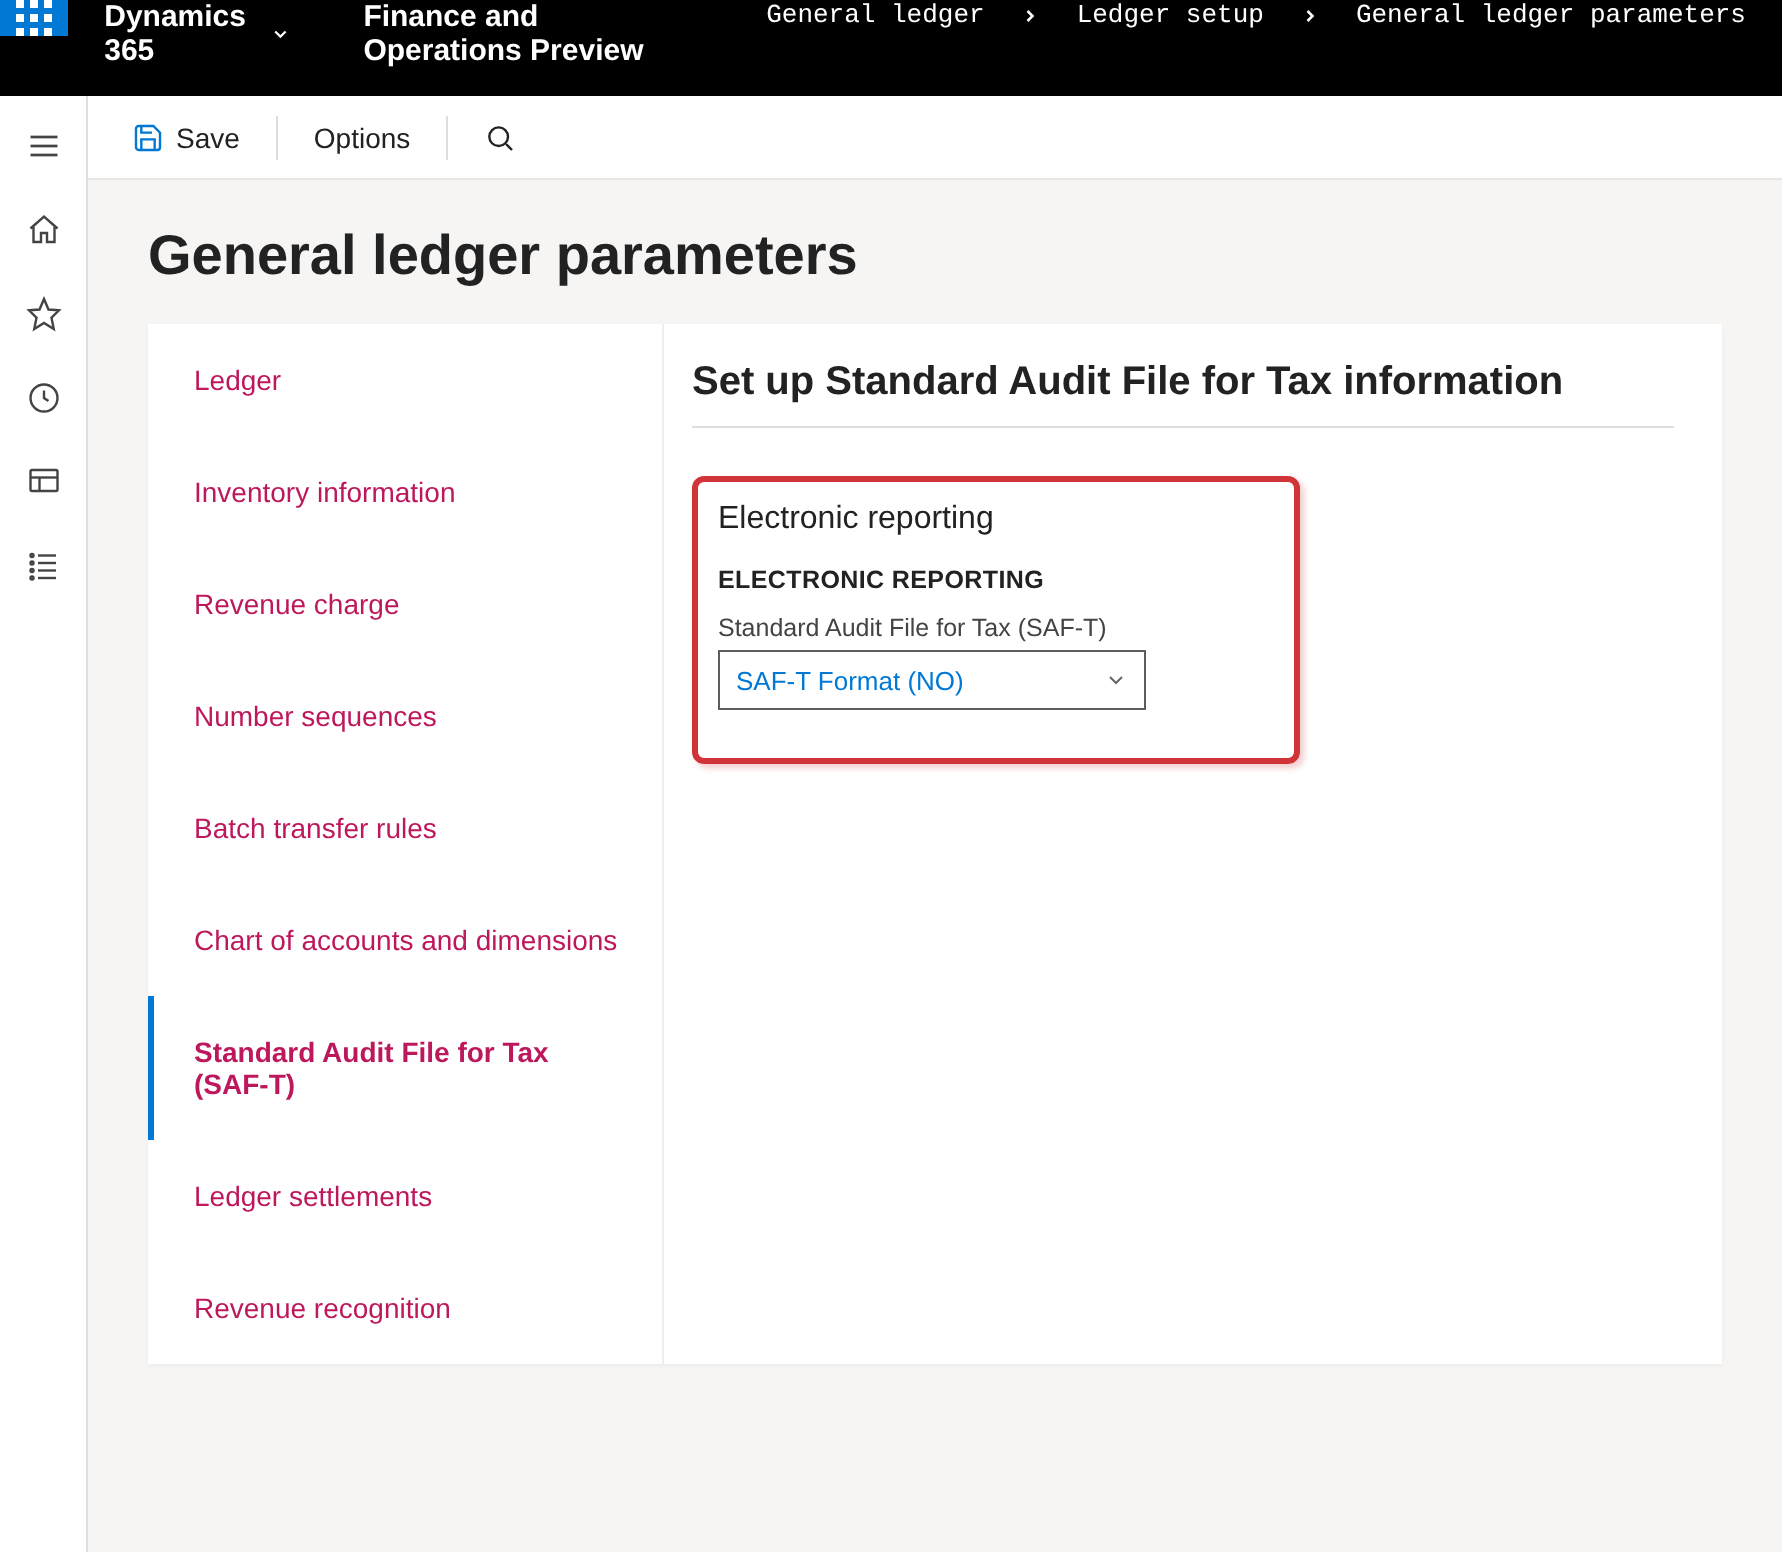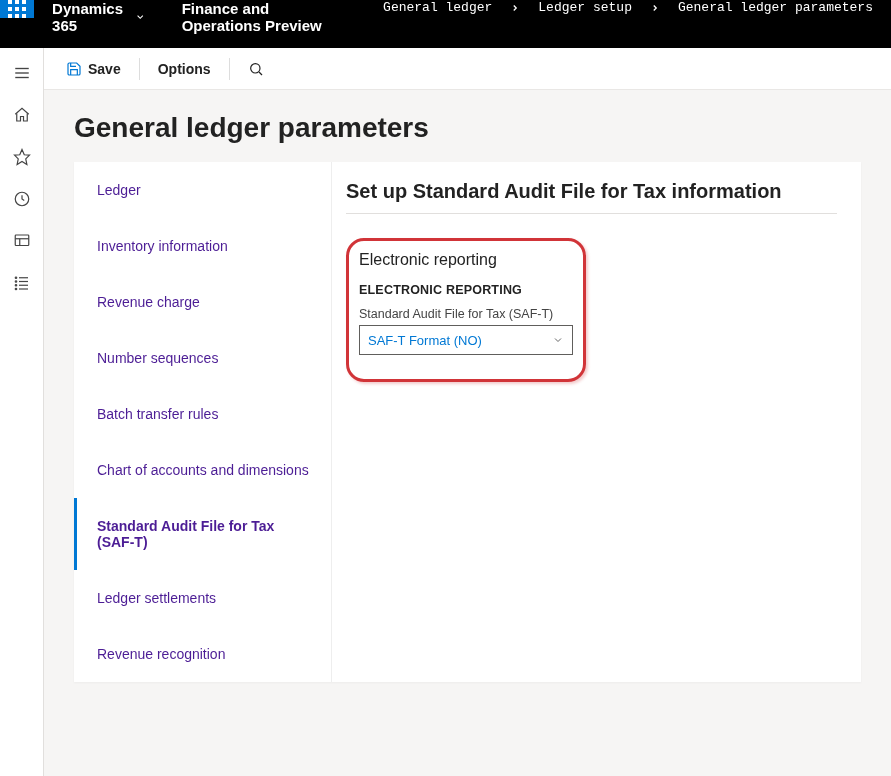--- a/index.html
+++ b/index.html
@@ -17,36 +17,36 @@
   .chevron-sm svg, .chevron-dn svg { width:100%; height:100%; display:block; }
   .chevron-dn { width:14px; height:14px; display:inline-block; }
 
   .main-wrap { display:flex; position:absolute; top:48px; bottom:0; left:0; right:0; }
   .left-rail { width:44px; background:#fff; border-right:1px solid #e1dfdd; display:flex; flex-direction:column; align-items:center; padding-top:6px; gap:4px; }
   .rail-btn { width:44px; height:38px; display:flex; align-items:center; justify-content:center; cursor:pointer; color:#444; }
   .rail-btn svg { width:18px; height:18px; }
 
   .right-area { flex:1; display:flex; flex-direction:column; overflow:hidden; }
   .cmd-bar { height:42px; background:#fff; border-bottom:1px solid #e9e7e5; display:flex; align-items:center; padding:0 10px; gap:2px; }
-  .cmd-btn { display:flex; align-items:center; gap:6px; padding:6px 12px; cursor:pointer; font-size:14px; color:#222;font-weight:bold; }
+  .cmd-btn { display:flex; align-items:center; gap:6px; padding:6px 12px; cursor:pointer; font-size:14px; color:#222; }
   .cmd-sep { width:1px; height:22px; background:#ddd; margin:0 4px; }
   .cmd-icon { width:16px; height:16px; }
   
   .page-body { flex:1; overflow:auto; padding:22px 30px 30px 30px; background:#f6f5f4; }
   .page-title { font-size:28px; font-weight:600; margin:0 0 18px 0; color:#222; }
 
   .panel-row { display:flex; gap:0; background:#fff; box-shadow:0 1px 2px rgba(0,0,0,0.04); }
   .tab-list { width:258px; padding:0; border-right:1px solid #eee; }
-  .tab-item { padding:20px 20px; font-size:14px; color:#4c1d95; cursor:pointer; border-left:3px solid transparent; }
+  .tab-item { padding:20px 20px; font-size:14px; color:#be185d; cursor:pointer; border-left:3px solid transparent; }
   .tab-item.active { font-weight:600; border-left:3px solid #0078d4; background:#fff; }
   
   .detail-pane { flex:1; padding:18px 24px 40px 14px; }
   .detail-title { font-size:20px; font-weight:600; margin:0 0 24px 0; padding-bottom:10px; border-bottom:1px solid #e1dfdd; }
   
-  .highlight-box { border:3px solid #d13438; border-radius:18px; padding:10px 14px 24px 10px; width:240px; box-shadow:2px 2px 3px rgba(209,52,56,0.25); }
+  .highlight-box { border:3px solid #d13438; border-radius:6px; padding:10px 14px 24px 10px; width:304px; box-shadow:2px 2px 3px rgba(209,52,56,0.25); }
   .section-title { font-size:16px; font-weight:400; margin:0 0 14px 0; }
   .section-sub { font-size:12.5px; font-weight:700; margin:0 0 10px 0; letter-spacing:0.2px; }
   .field-label { font-size:12.5px; color:#444; margin-bottom:4px; }
   .select-wrap { position:relative; width:214px; }
   .select-box { width:100%; height:30px; border:1px solid #605e5c; background:#fff; display:flex; align-items:center; justify-content:space-between; padding:0 8px; cursor:pointer; font-size:13px; color:#0078d4; }
   .select-box .chev { width:12px; height:12px; color:#666; }
 </style>
 </head>
 <body>
 

